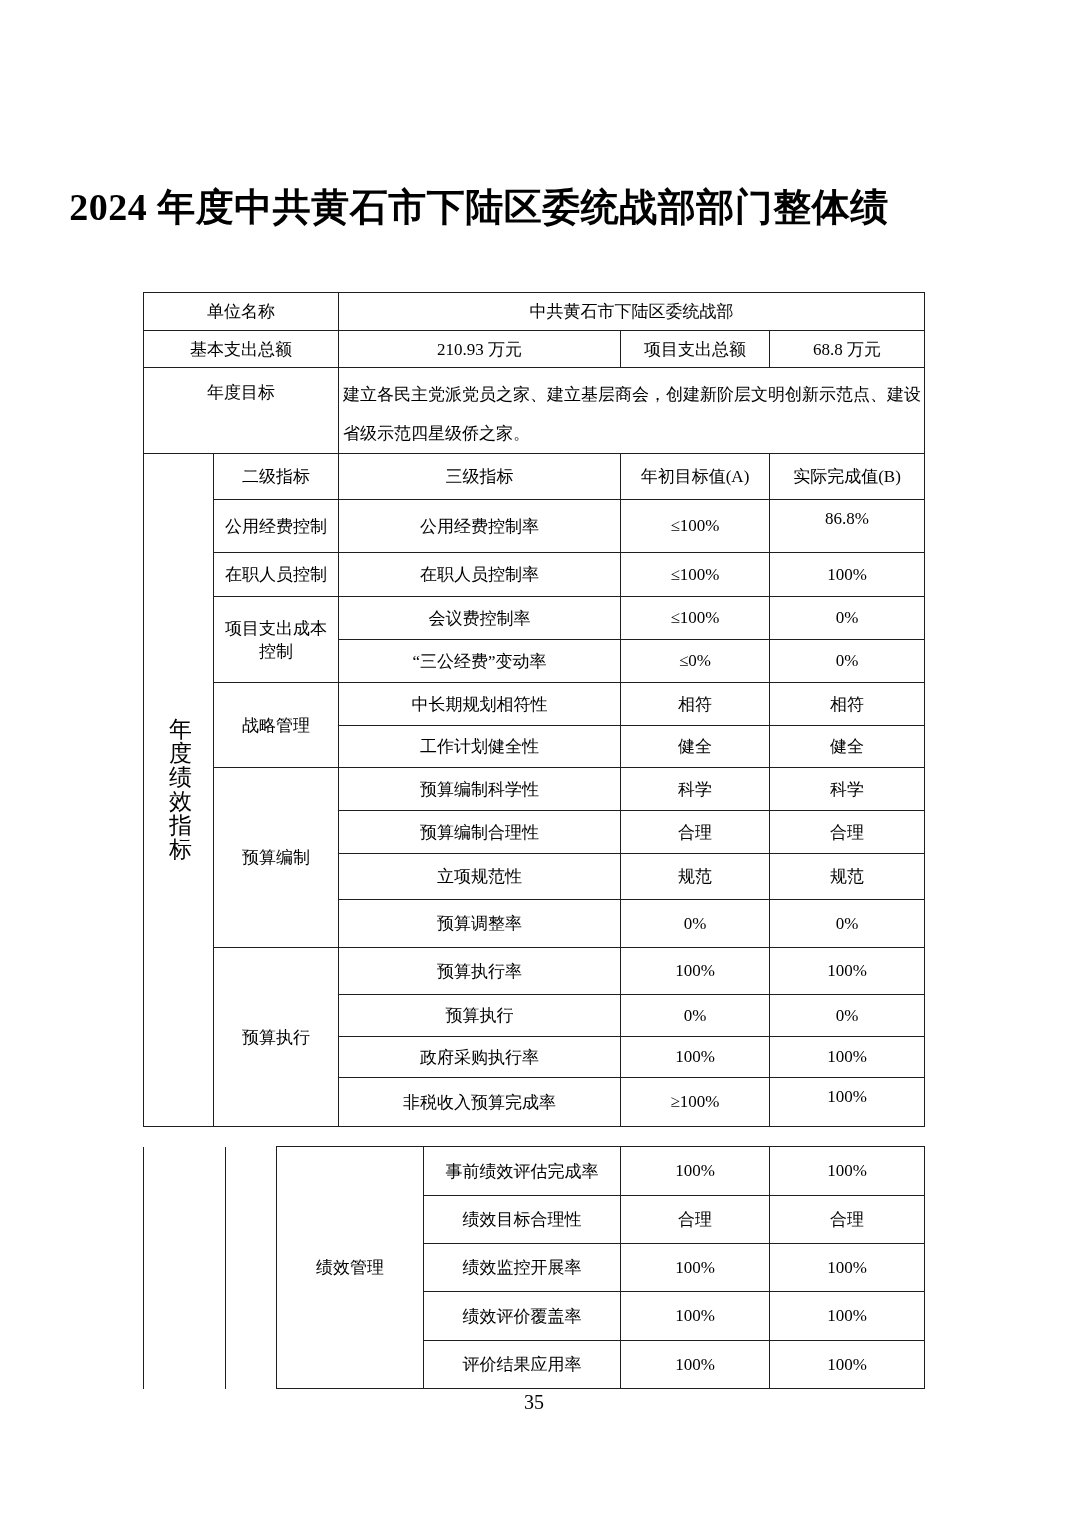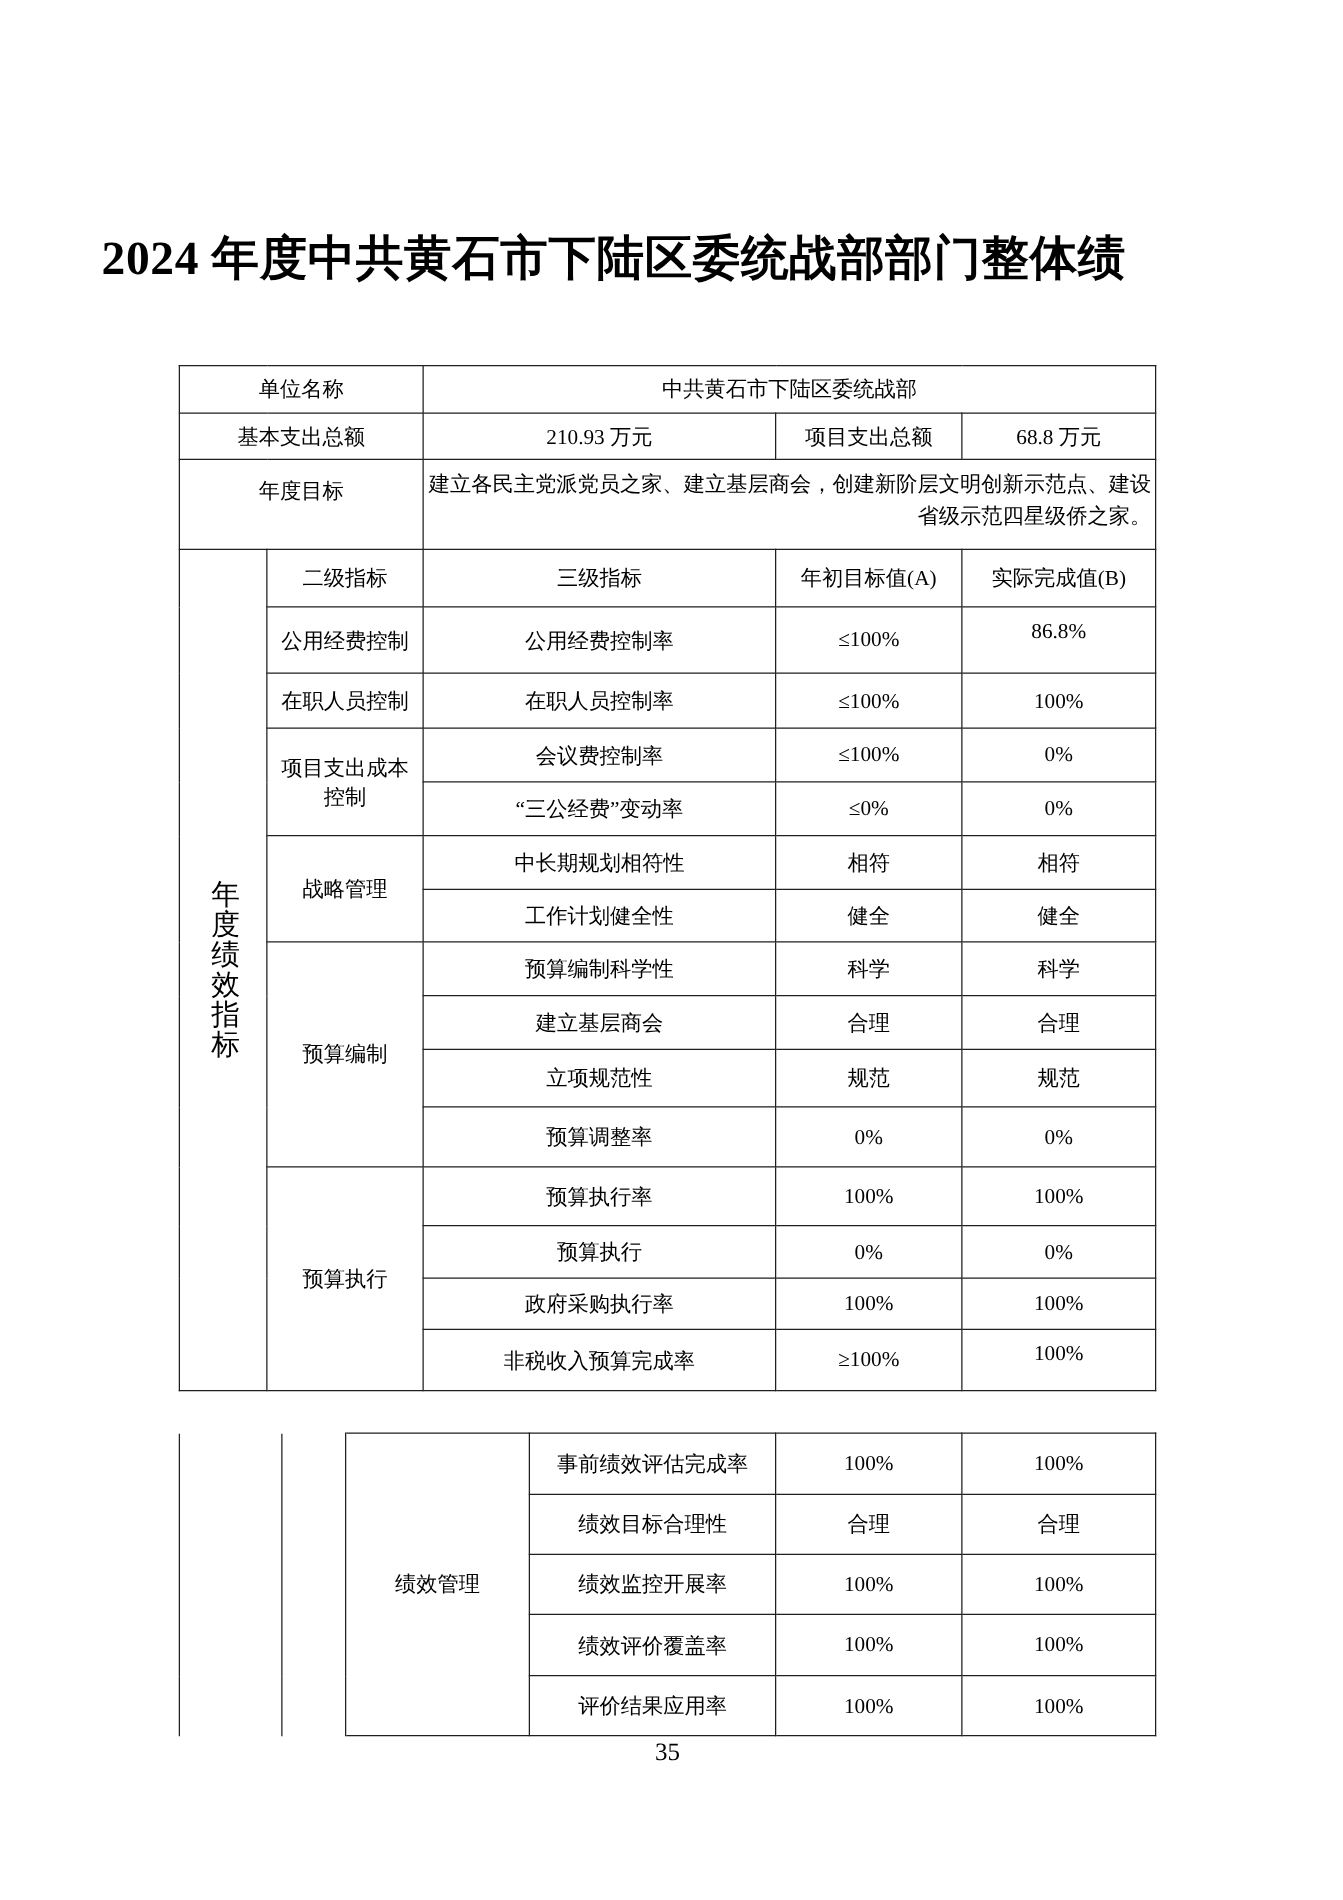--- a/index.html
+++ b/index.html
@@ -2,34 +2,34 @@
 <html><head>
 <meta charset="utf-8">
 <style>
   html,body{margin:0;padding:0;}
   body{
     width:1074px;height:1520px;background:#ffffff;position:relative;
     font-family:"Liberation Serif","DejaVu Serif",serif;color:#000;
     -webkit-font-smoothing:antialiased;
   }
   .title{
-    position:absolute;left:16px;top:180px;width:950px;text-align:center;
+    position:absolute;left:4px;top:180px;width:950px;text-align:center;
     font-weight:bold;font-size:38px;line-height:1.45;letter-spacing:0.5px;
   }
   .title span{display:block;}
   table{border-collapse:collapse;table-layout:fixed;}
   td{
     border:1px solid #1f1f1f;text-align:center;vertical-align:middle;
     font-size:17px;padding:0;overflow:hidden;word-break:break-all;
   }
   .main{position:absolute;left:143px;top:292px;width:781px;}
   .cont{position:absolute;left:143px;top:1146px;width:781px;}
   .goal-label{vertical-align:top;padding-top:13px;}
   .goal{
-    text-align:right;vertical-align:top;padding:7px 3px 0 4px;line-height:25px;
+    text-align:left;vertical-align:top;padding:7px 3px 0 4px;line-height:39px;
   }
   .vert{
     width:19px;margin:0 auto;word-break:break-all;line-height:24px;
     font-size:23px;text-align:center;
   }
   .raise{vertical-align:top;padding-top:9px;}
   .open{border-top:none;border-bottom:none;}
   .pagenum{
     position:absolute;top:1391px;left:0;width:1068px;text-align:center;
     font-size:20px;
@@ -108,21 +108,21 @@
     <td>健全</td>
     <td>健全</td>
   </tr>
   <tr style="height:43px">
     <td rowspan="4">预算编制</td>
     <td>预算编制科学性</td>
     <td>科学</td>
     <td>科学</td>
   </tr>
   <tr style="height:43px">
-    <td>建立基层商会</td>
+    <td>预算编制合理性</td>
     <td>合理</td>
     <td>合理</td>
   </tr>
   <tr style="height:46px">
     <td>立项规范性</td>
     <td>规范</td>
     <td>规范</td>
   </tr>
   <tr style="height:48px">
     <td>预算调整率</td>

